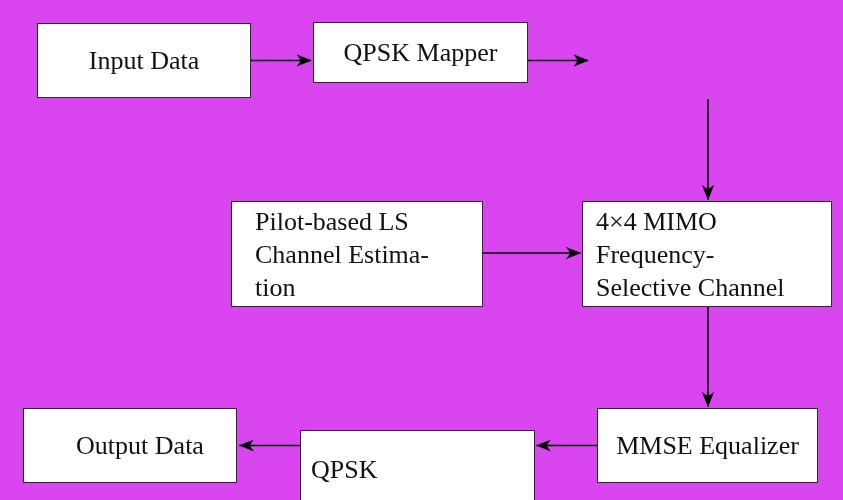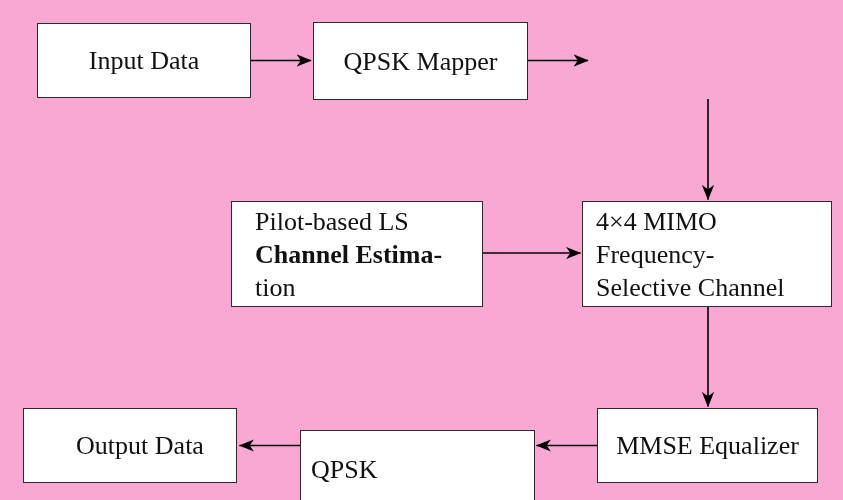--- a/index.html
+++ b/index.html
@@ -4,21 +4,21 @@
 <style>
   html, body {
     margin: 0;
     padding: 0;
     background: #ffffff;
   }
   #canvas {
     position: relative;
     width: 843px;
     height: 500px;
-    background: #f9a8d4;
+    background: #d946ef;
     font-family: "Liberation Serif", "DejaVu Serif", serif;
     color: #111111;
     overflow: hidden;
   }
   #connectors {
     position: absolute;
     left: 0;
     top: 0;
     z-index: 1;
   }
@@ -43,25 +43,24 @@
     align-items: flex-start;
     text-align: left;
   }
   .node .line {
     display: block;
   }
   .spread {
     display: flex;
     justify-content: space-between;
     align-self: stretch;
-    font-weight: bold;
   }
   
   #node-input-data        { left: 37px;  top: 23px;  width: 214px; height: 75px; }
-  #node-qpsk-mapper       { left: 313px; top: 22px;  width: 215px; height: 78px; }
+  #node-qpsk-mapper       { left: 313px; top: 22px;  width: 215px; height: 61px; }
   #node-ofdm-modulator    { left: 590px; top: 21px;  width: 233px; height: 78px; padding-left: 10px; }
   #node-pilot-estimation  { left: 231px; top: 201px; width: 252px; height: 106px; padding-left: 23px; padding-right: 10px; }
   #node-mimo-channel      { left: 582px; top: 201px; width: 250px; height: 106px; padding-left: 13px; padding-right: 14px; justify-content: center; }
   #node-mmse-equalizer    { left: 597px; top: 408px; width: 221px; height: 75px; }
   #node-qpsk-demodulator  { left: 300px; top: 398px; width: 235px; height: 78px; padding-left: 10px; margin-top: 32px; }
   #node-output-data       { left: 23px;  top: 408px; width: 214px; height: 75px; padding-left: 20px; }
 </style>
 </head>
 <body>
 

